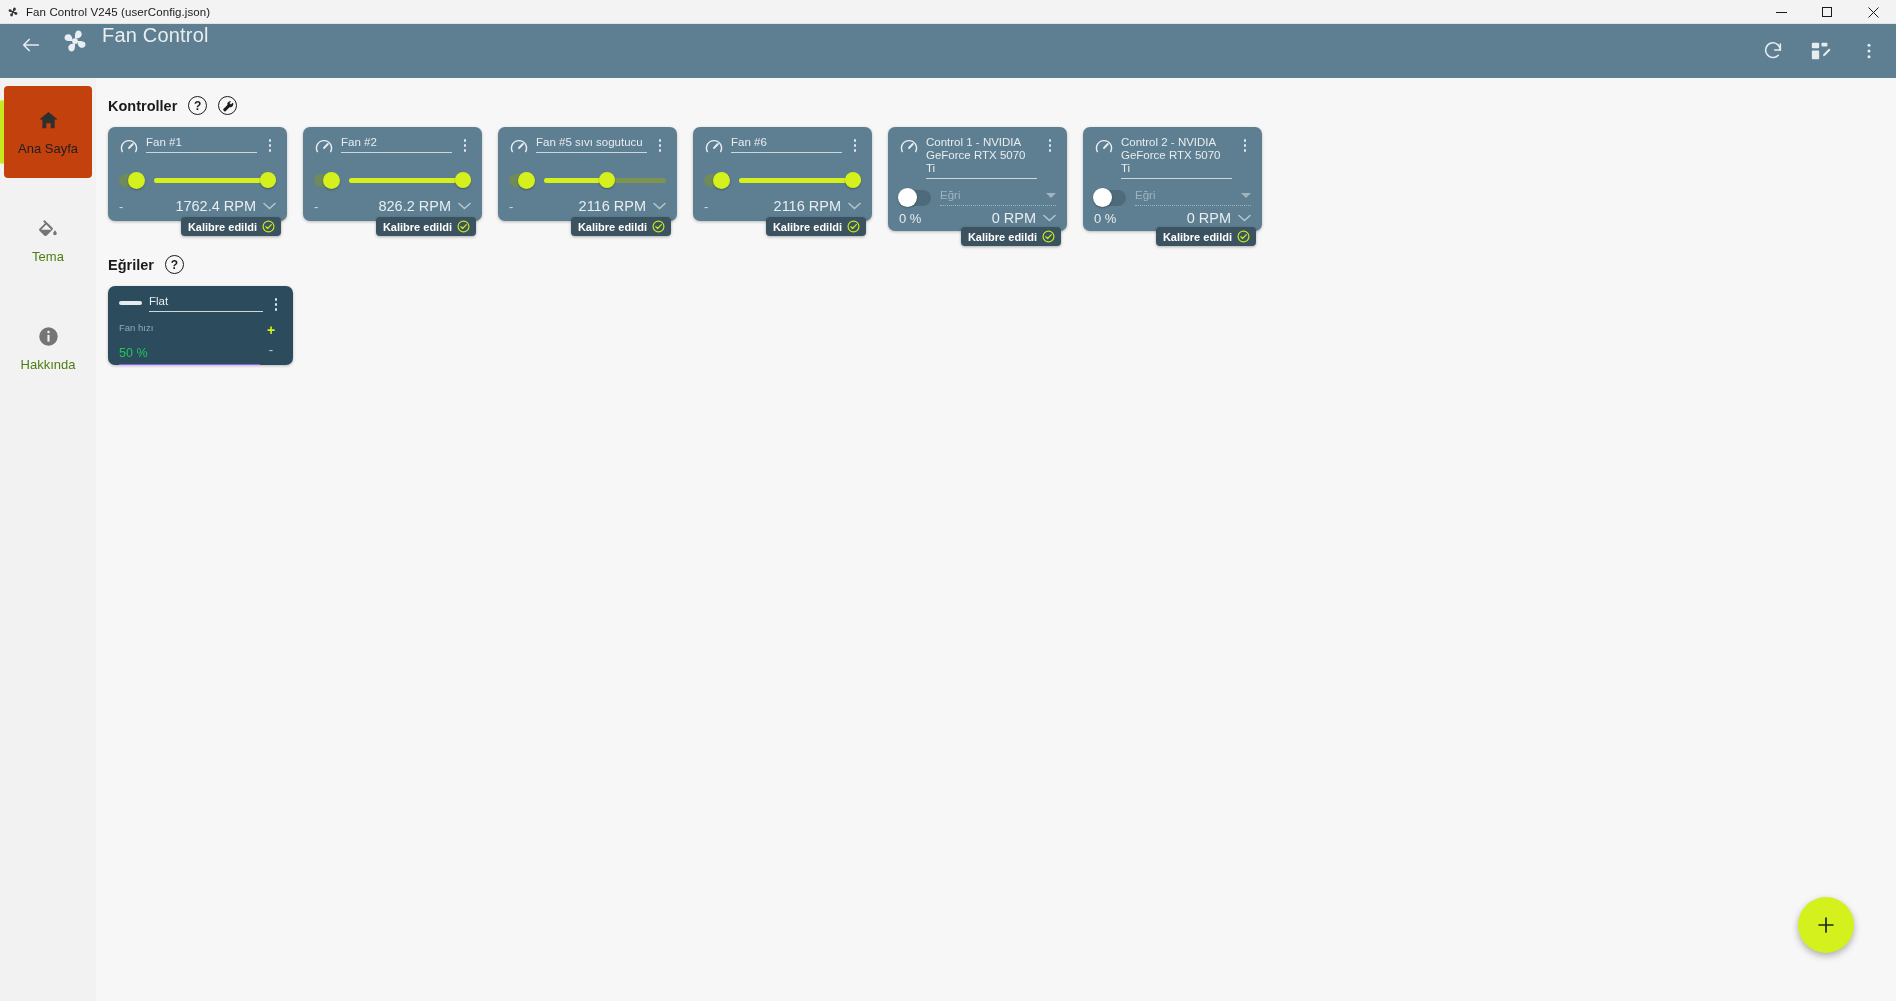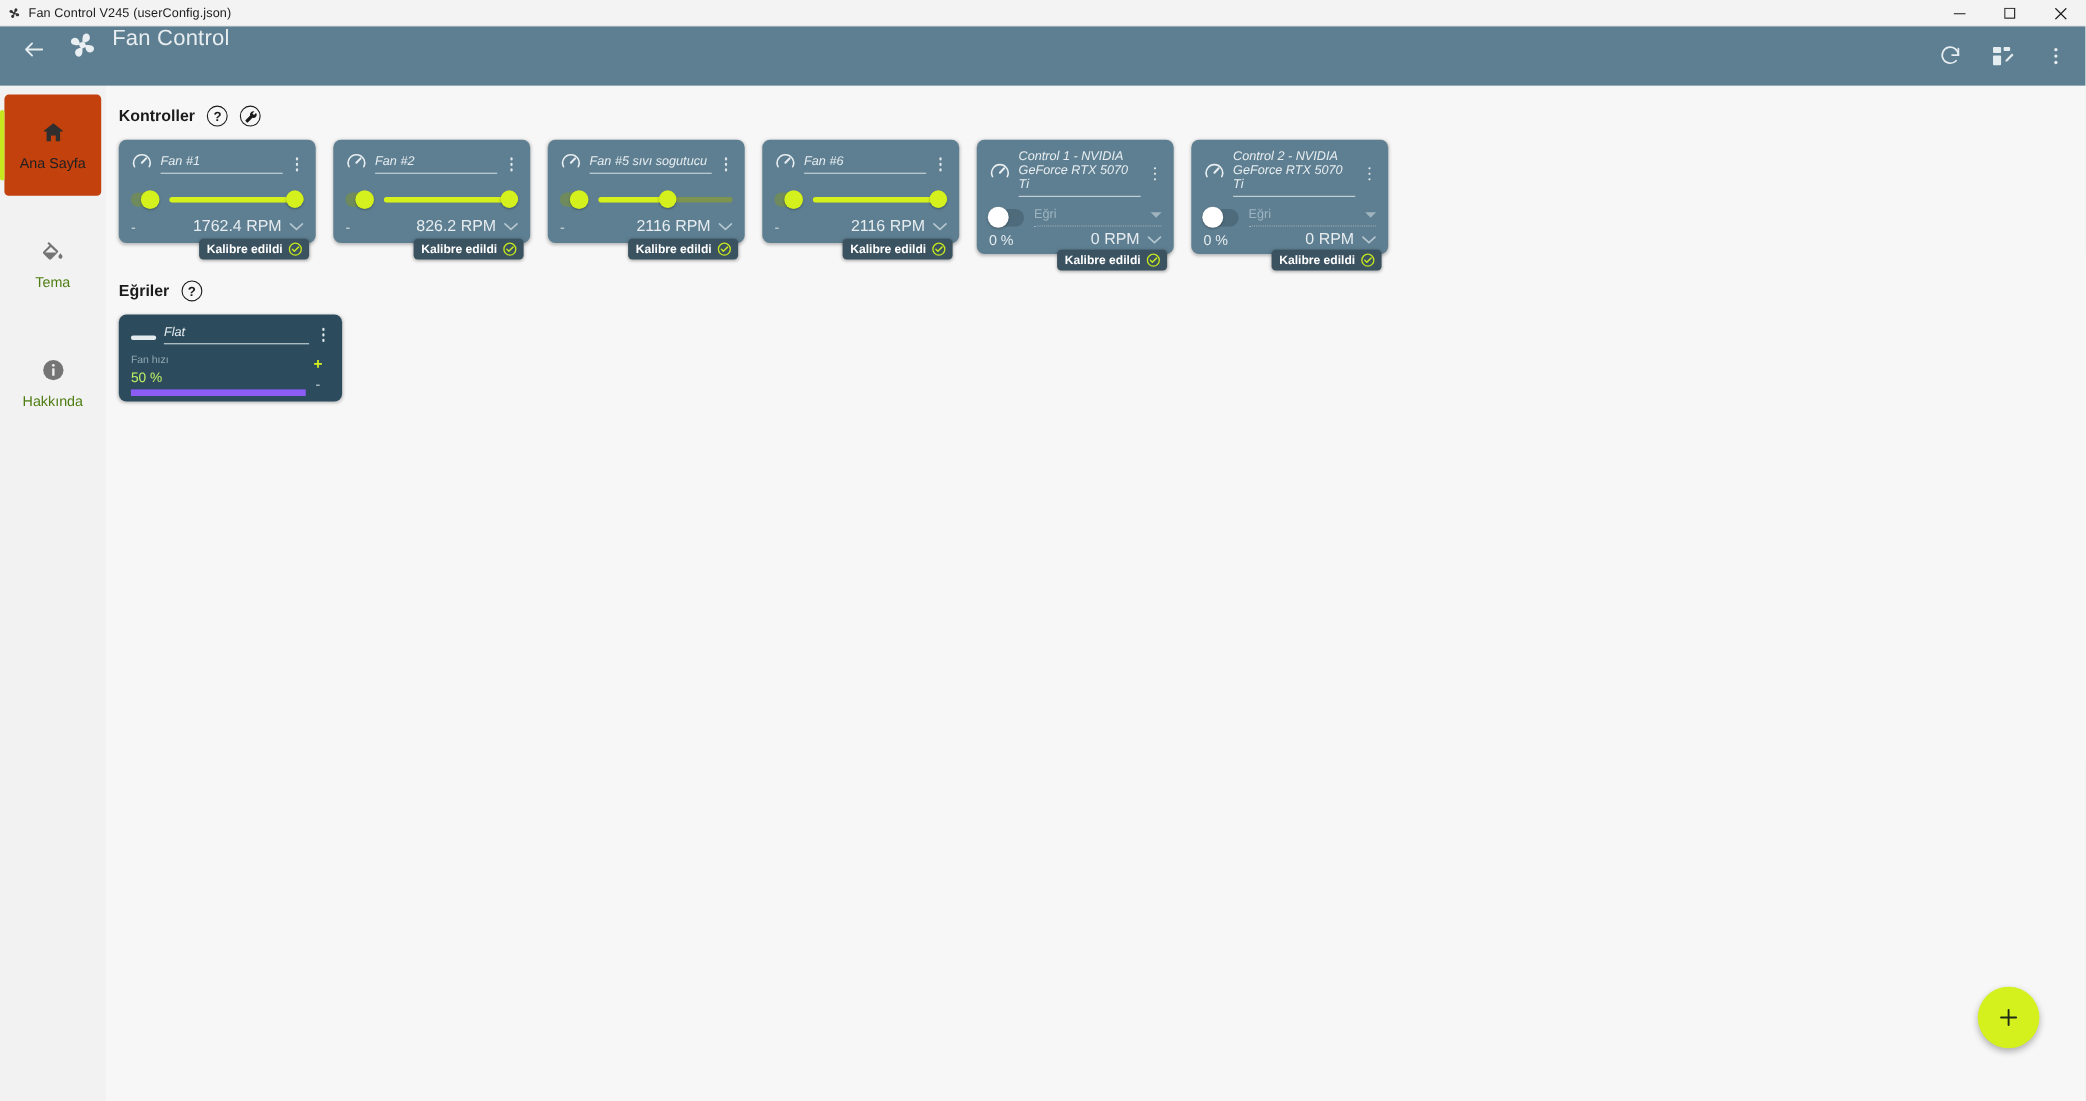--- a/index.html
+++ b/index.html
@@ -82,21 +82,21 @@
   
   .fan-card {
     width: 179px; height: 94px;
     background: #5e7f91; border-radius: 7px;
     padding: 9px 11px 7px 11px;
     position: relative;
     display: flex; flex-direction: column;
     box-shadow: 0 1px 3px rgba(0,0,0,.25);
   }
   .fan-card.ctrl { height: 104px; }
-  .card-top { display: flex; align-items: center; gap: 7px; font-style: italic; }
+  .card-top { display: flex; align-items: flex-start; gap: 7px; }
   .gauge-ico { flex: 0 0 20px; margin-top: 1px; }
   .name-field { flex: 1; min-width: 0; }
   .name-input {
     font-size: 11.5px; color: #e7edf0; line-height: 13px;
     border-bottom: 1px solid #cdd8dd; padding-bottom: 3px;
     white-space: pre-line; cursor: text;
   }
   .kebab {
     flex: 0 0 12px; height: 17px; display: flex; flex-direction: column;
     align-items: center; justify-content: center; gap: 2.5px; cursor: pointer; margin-top:1px;
@@ -165,31 +165,31 @@
     padding: 3px 6px 3px 7px;
     display: flex; align-items: center; gap: 5px;
     box-shadow: 0 1px 3px rgba(0,0,0,.3);
     white-space: nowrap;
   }
   .badge-text { font-size: 11px; font-weight: bold; color: #ffffff; }
 
   
   .curves-wrap { margin-top: 24px; }
   .curve-card {
-    width: 203px; height: 79px; background: #2c4c5e; border-radius: 7px;
+    width: 185px; height: 79px; background: #2c4c5e; border-radius: 7px;
     padding: 9px 11px 7px 11px; position: relative; display: flex; flex-direction: column;
     box-shadow: 0 1px 3px rgba(0,0,0,.25);
   }
   .flat-line { width: 23px; height: 4px; border-radius: 2px; background: #e4ecef; margin-top: 6px; flex:0 0 23px; }
   .curve-body { display: flex; margin-top: 9px; }
   .curve-left { flex: 1; }
   .curve-label { font-size: 9.5px; color: #93a9b4; line-height: 11px; }
   .curve-value {
-    font-size: 12.5px; color: #bef264; margin-top: 3px;
-    border-bottom: 6px solid #8b5cf6; padding-bottom: 4px;
+    font-size: 12.5px; color: #22c55e; margin-top: 13px;
+    border-bottom: 1px solid #8b5cf6; padding-bottom: 4px;
   }
   .curve-ctrls { width: 22px; display: flex; flex-direction: column; align-items: center; justify-content: flex-start; gap: 6px; padding-top: 1px; }
   .plus-ic { color: #d4f11e; font-size: 14px; line-height: 1; cursor: pointer; font-weight: bold; }
   .minus-ic { color: #c9d5db; font-size: 13px; line-height: 1; cursor: pointer; }
 
   
   .fab {
     position: absolute; right: 42px; bottom: 48px;
     width: 56px; height: 56px; border-radius: 50%;
     background: #d4f11e; display: flex; align-items: center; justify-content: center;

